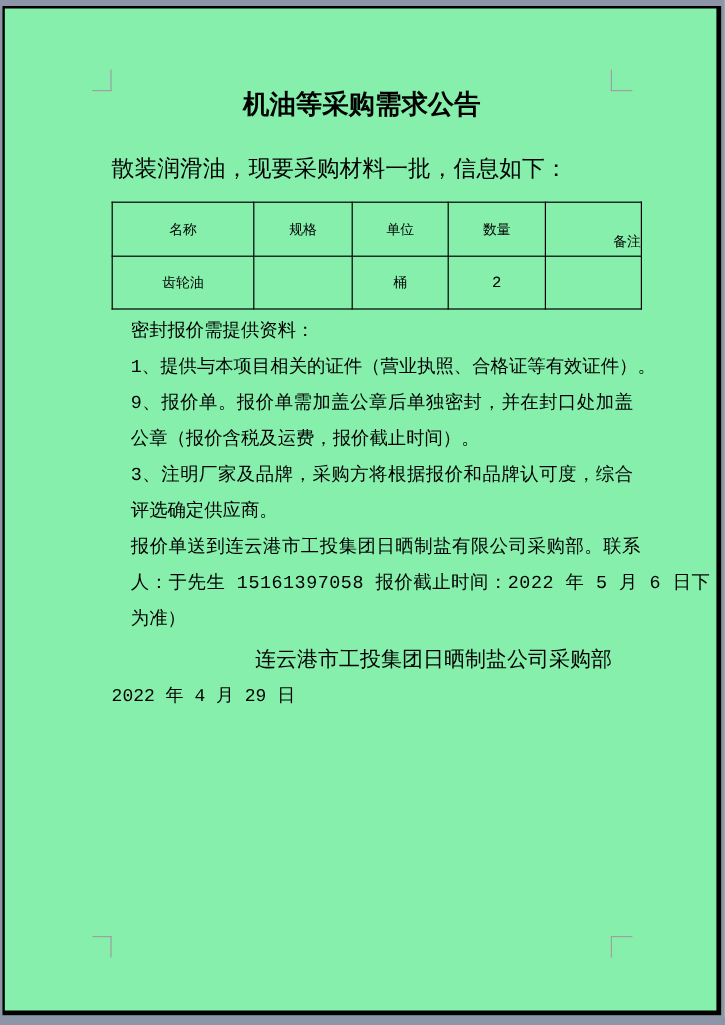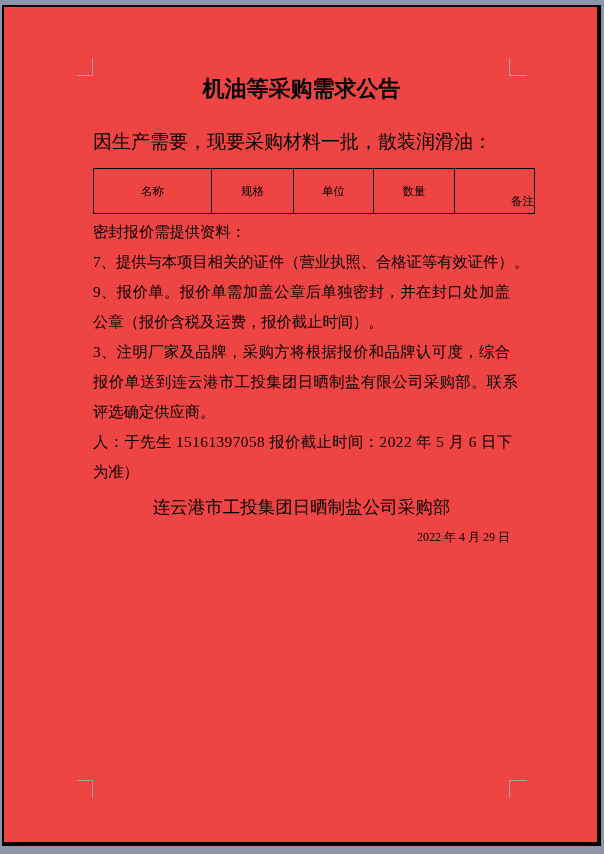--- a/index.html
+++ b/index.html
@@ -10,24 +10,25 @@
     position: relative;
     width: 604px; height: 854px;
     background: #8d96a8;
     overflow: hidden;
   }
 
   .page {
     position: absolute;
     left: 2px; top: 5px;
     width: 599px; height: 841px;
-    background: #ef4444;
+    background: #86efac;
     border: 2px solid #000;
     border-right-width: 4px;
     border-bottom-width: 4px;
+    font-family: Liberation Mono, monospace;
   }
 
   
   .crop-mark { position: absolute; width: 16px; height: 18px; }
   .crop-mark.tl { left: 73px; top: 51px;  border-right: 1.5px solid #a0a0a0; border-bottom: 1.5px solid #a0a0a0; }
   .crop-mark.tr { left: 505px; top: 51px; width: 18px; border-left: 1.5px solid #a0a0a0; border-bottom: 1.5px solid #a0a0a0; }
   .crop-mark.bl { left: 73px; top: 773px; border-right: 1.5px solid #a0a0a0; border-top: 1.5px solid #a0a0a0; }
   .crop-mark.br { left: 505px; top: 773px; width: 18px; border-left: 1.5px solid #a0a0a0; border-top: 1.5px solid #a0a0a0; }
 
   .content {
@@ -73,83 +74,91 @@
     vertical-align: top;
     padding: 25px 0 0 9px;
   }
   table.req td.qty { font-size: 13px; }
 
   .body-text { margin-top: 3px; }
   .body-line {
     font-size: 15.3px;
     line-height: 30px;
     white-space: nowrap;
+    margin-left: 16px;
   }
   .body-line.fill { letter-spacing: 0.45px; }
 
   .signature {
     margin-top: 5px;
     font-size: 17.5px;
     line-height: 30px;
-    text-align: center;
+    text-align: right;
     white-space: nowrap;
   }
   .date {
-    font-size: 12px;
+    font-size: 15px;
     line-height: 30px;
-    text-align: right;
+    text-align: left;
     white-space: nowrap;
   }
 </style>
 </head>
 <body>
 
 <div class="workspace">
   <div class="page">
 
     <div class="crop-mark tl"></div>
     <div class="crop-mark tr"></div>
     <div class="crop-mark bl"></div>
     <div class="crop-mark br"></div>
 
     <div class="content">
 
       <h1 class="title">机油等采购需求公告</h1>
 
-      <p class="intro">因生产需要，现要采购材料一批，散装润滑油：</p>
+      <p class="intro">散装润滑油，现要采购材料一批，信息如下：</p>
 
       <table class="req">
         <colgroup>
           <col style="width:118px">
           <col style="width:82px">
           <col style="width:80px">
           <col style="width:81px">
           <col style="width:80px">
         </colgroup>
         <thead>
           <tr>
             <th>名称</th>
             <th>规格</th>
             <th>单位</th>
             <th>数量</th>
             <th class="note-th">备注</th>
           </tr>
         </thead>
         <tbody>
+          <tr>
+            <td>齿轮油</td>
+            <td></td>
+            <td>桶</td>
+            <td class="qty">2</td>
+            <td></td>
+          </tr>
         </tbody>
       </table>
 
       <div class="body-text">
         <div class="body-line">密封报价需提供资料：</div>
-        <div class="body-line">7、提供与本项目相关的证件（营业执照、合格证等有效证件）。</div>
+        <div class="body-line">1、提供与本项目相关的证件（营业执照、合格证等有效证件）。</div>
         <div class="body-line fill">9、报价单。报价单需加盖公章后单独密封，并在封口处加盖</div>
         <div class="body-line">公章（报价含税及运费，报价截止时间）。</div>
         <div class="body-line fill">3、注明厂家及品牌，采购方将根据报价和品牌认可度，综合</div>
+        <div class="body-line">评选确定供应商。</div>
         <div class="body-line fill">报价单送到连云港市工投集团日晒制盐有限公司采购部。联系</div>
-        <div class="body-line">评选确定供应商。</div>
         <div class="body-line fill">人：于先生 15161397058 报价截止时间：2022 年 5 月 6 日下</div>
         <div class="body-line">为准）</div>
       </div>
 
       <div class="signature">连云港市工投集团日晒制盐公司采购部</div>
       <div class="date">2022 年 4 月 29 日</div>
 
     </div>
   </div>
 </div>

